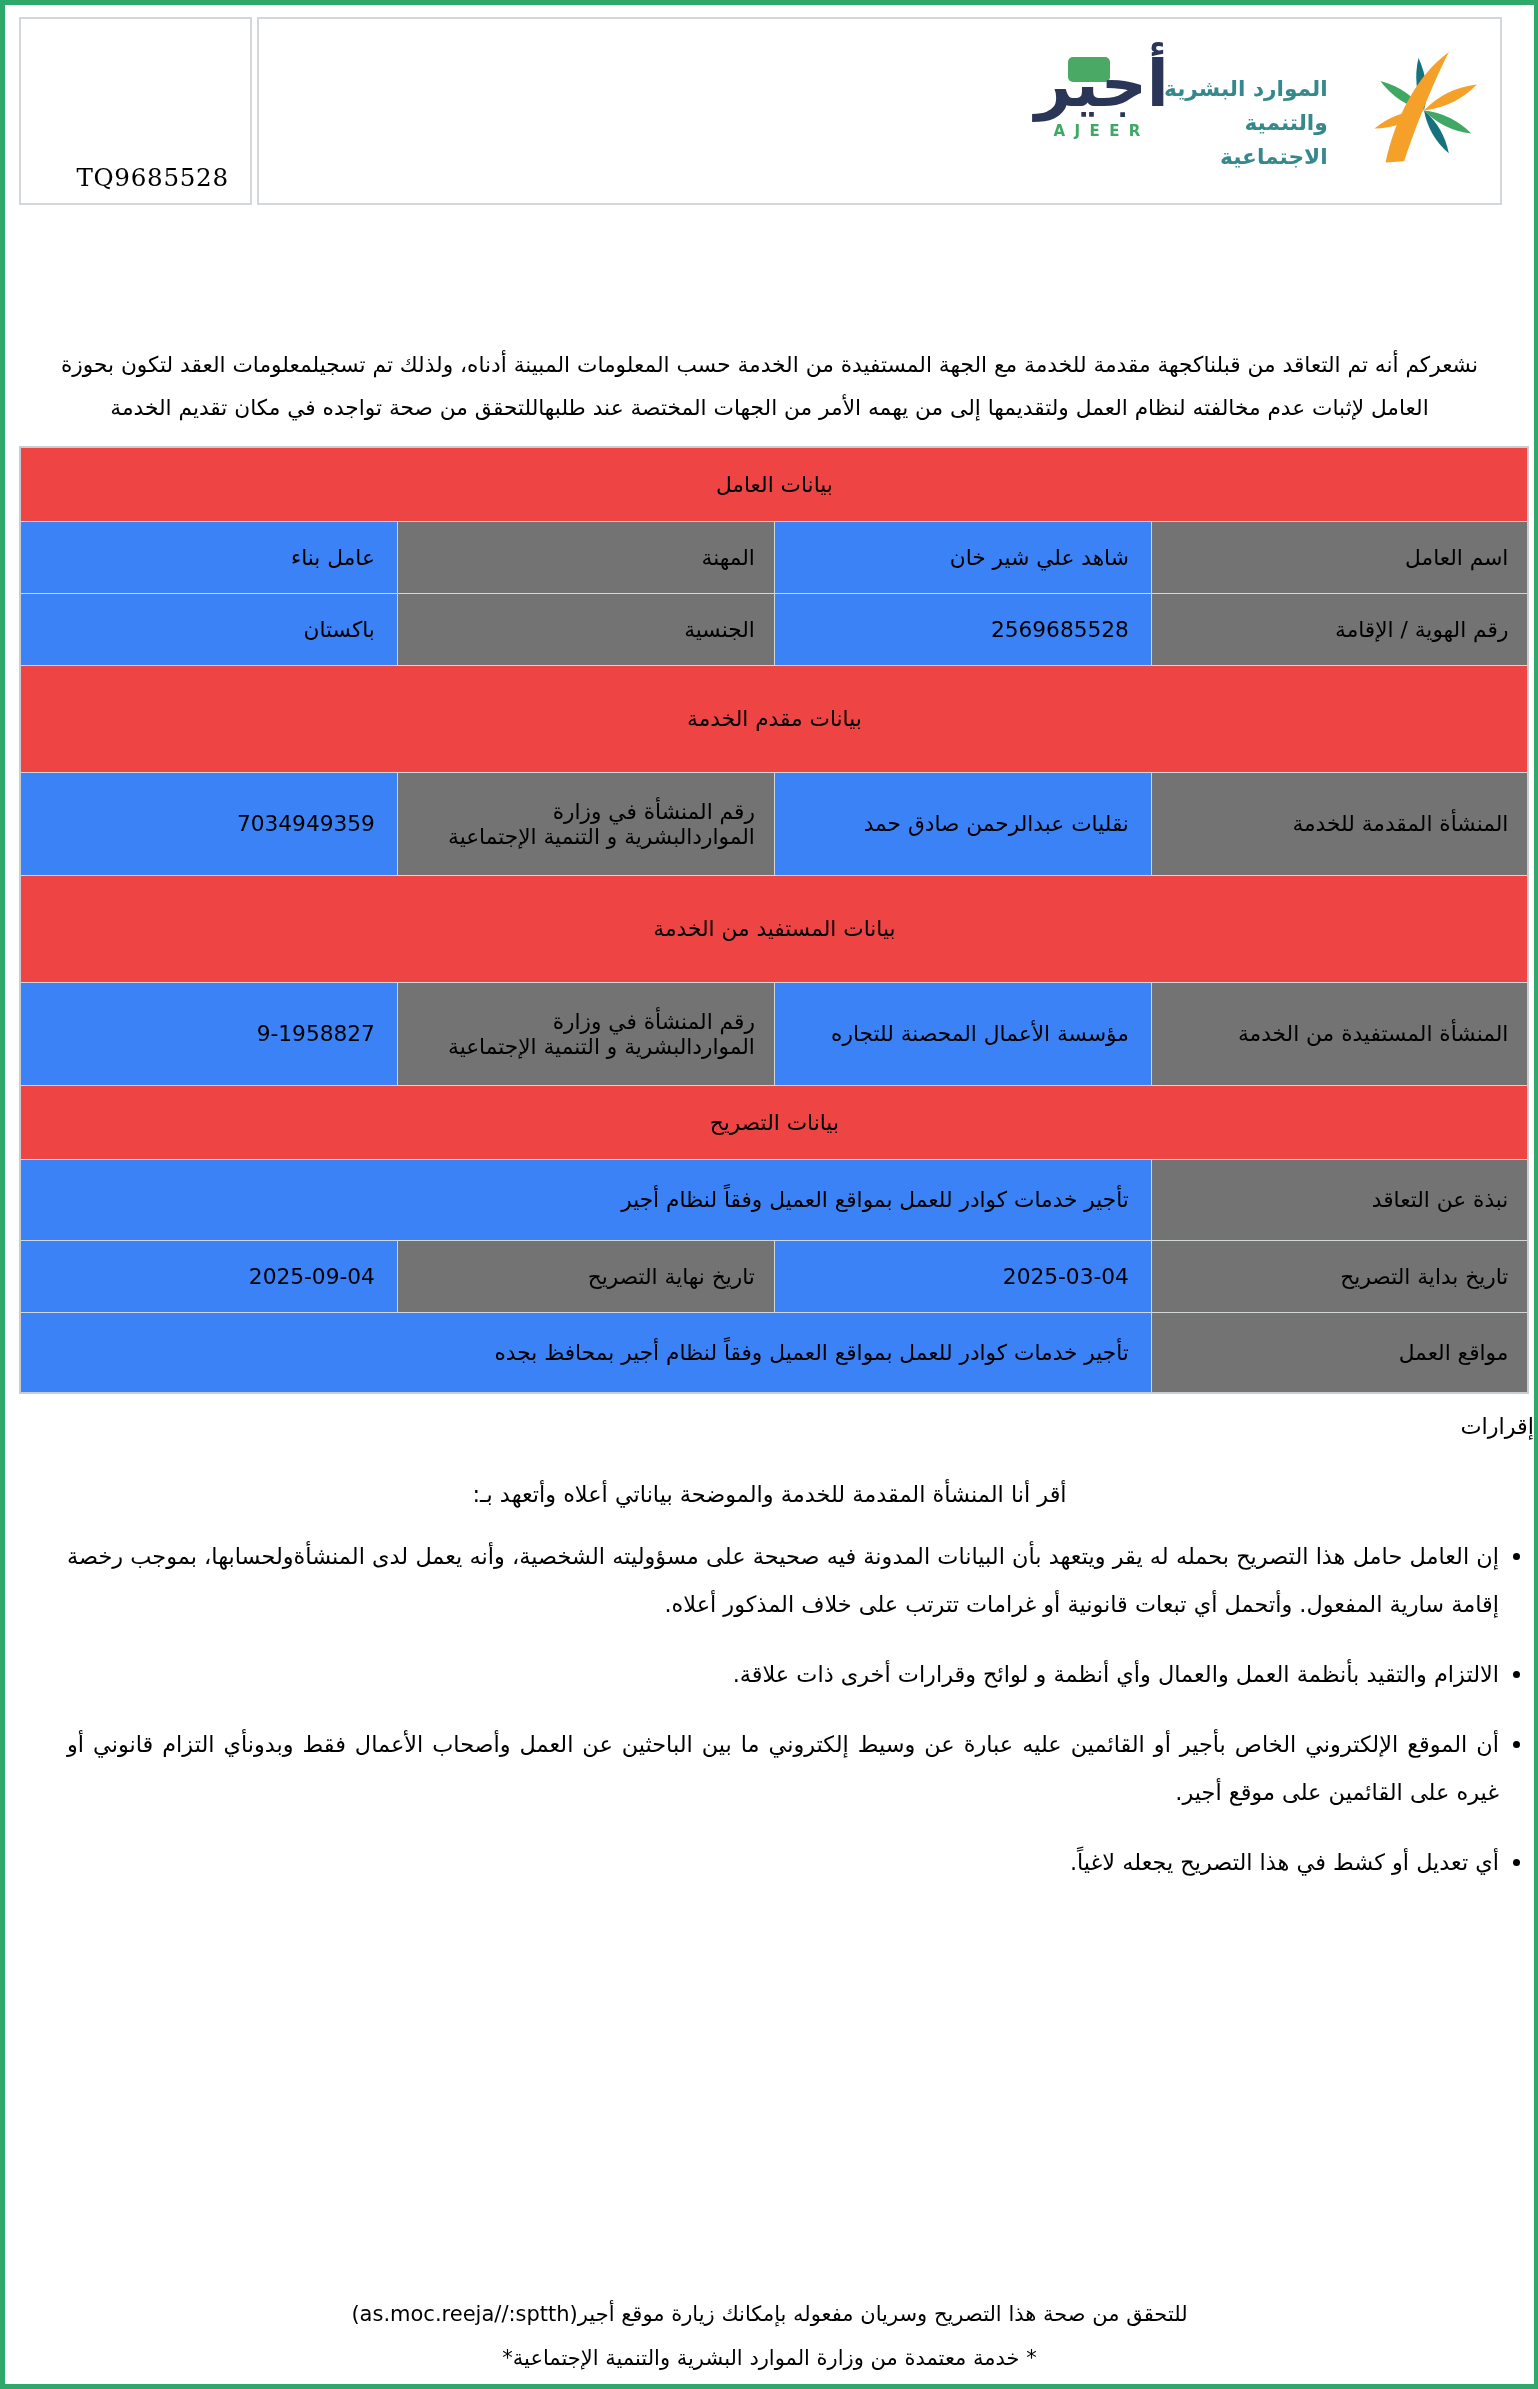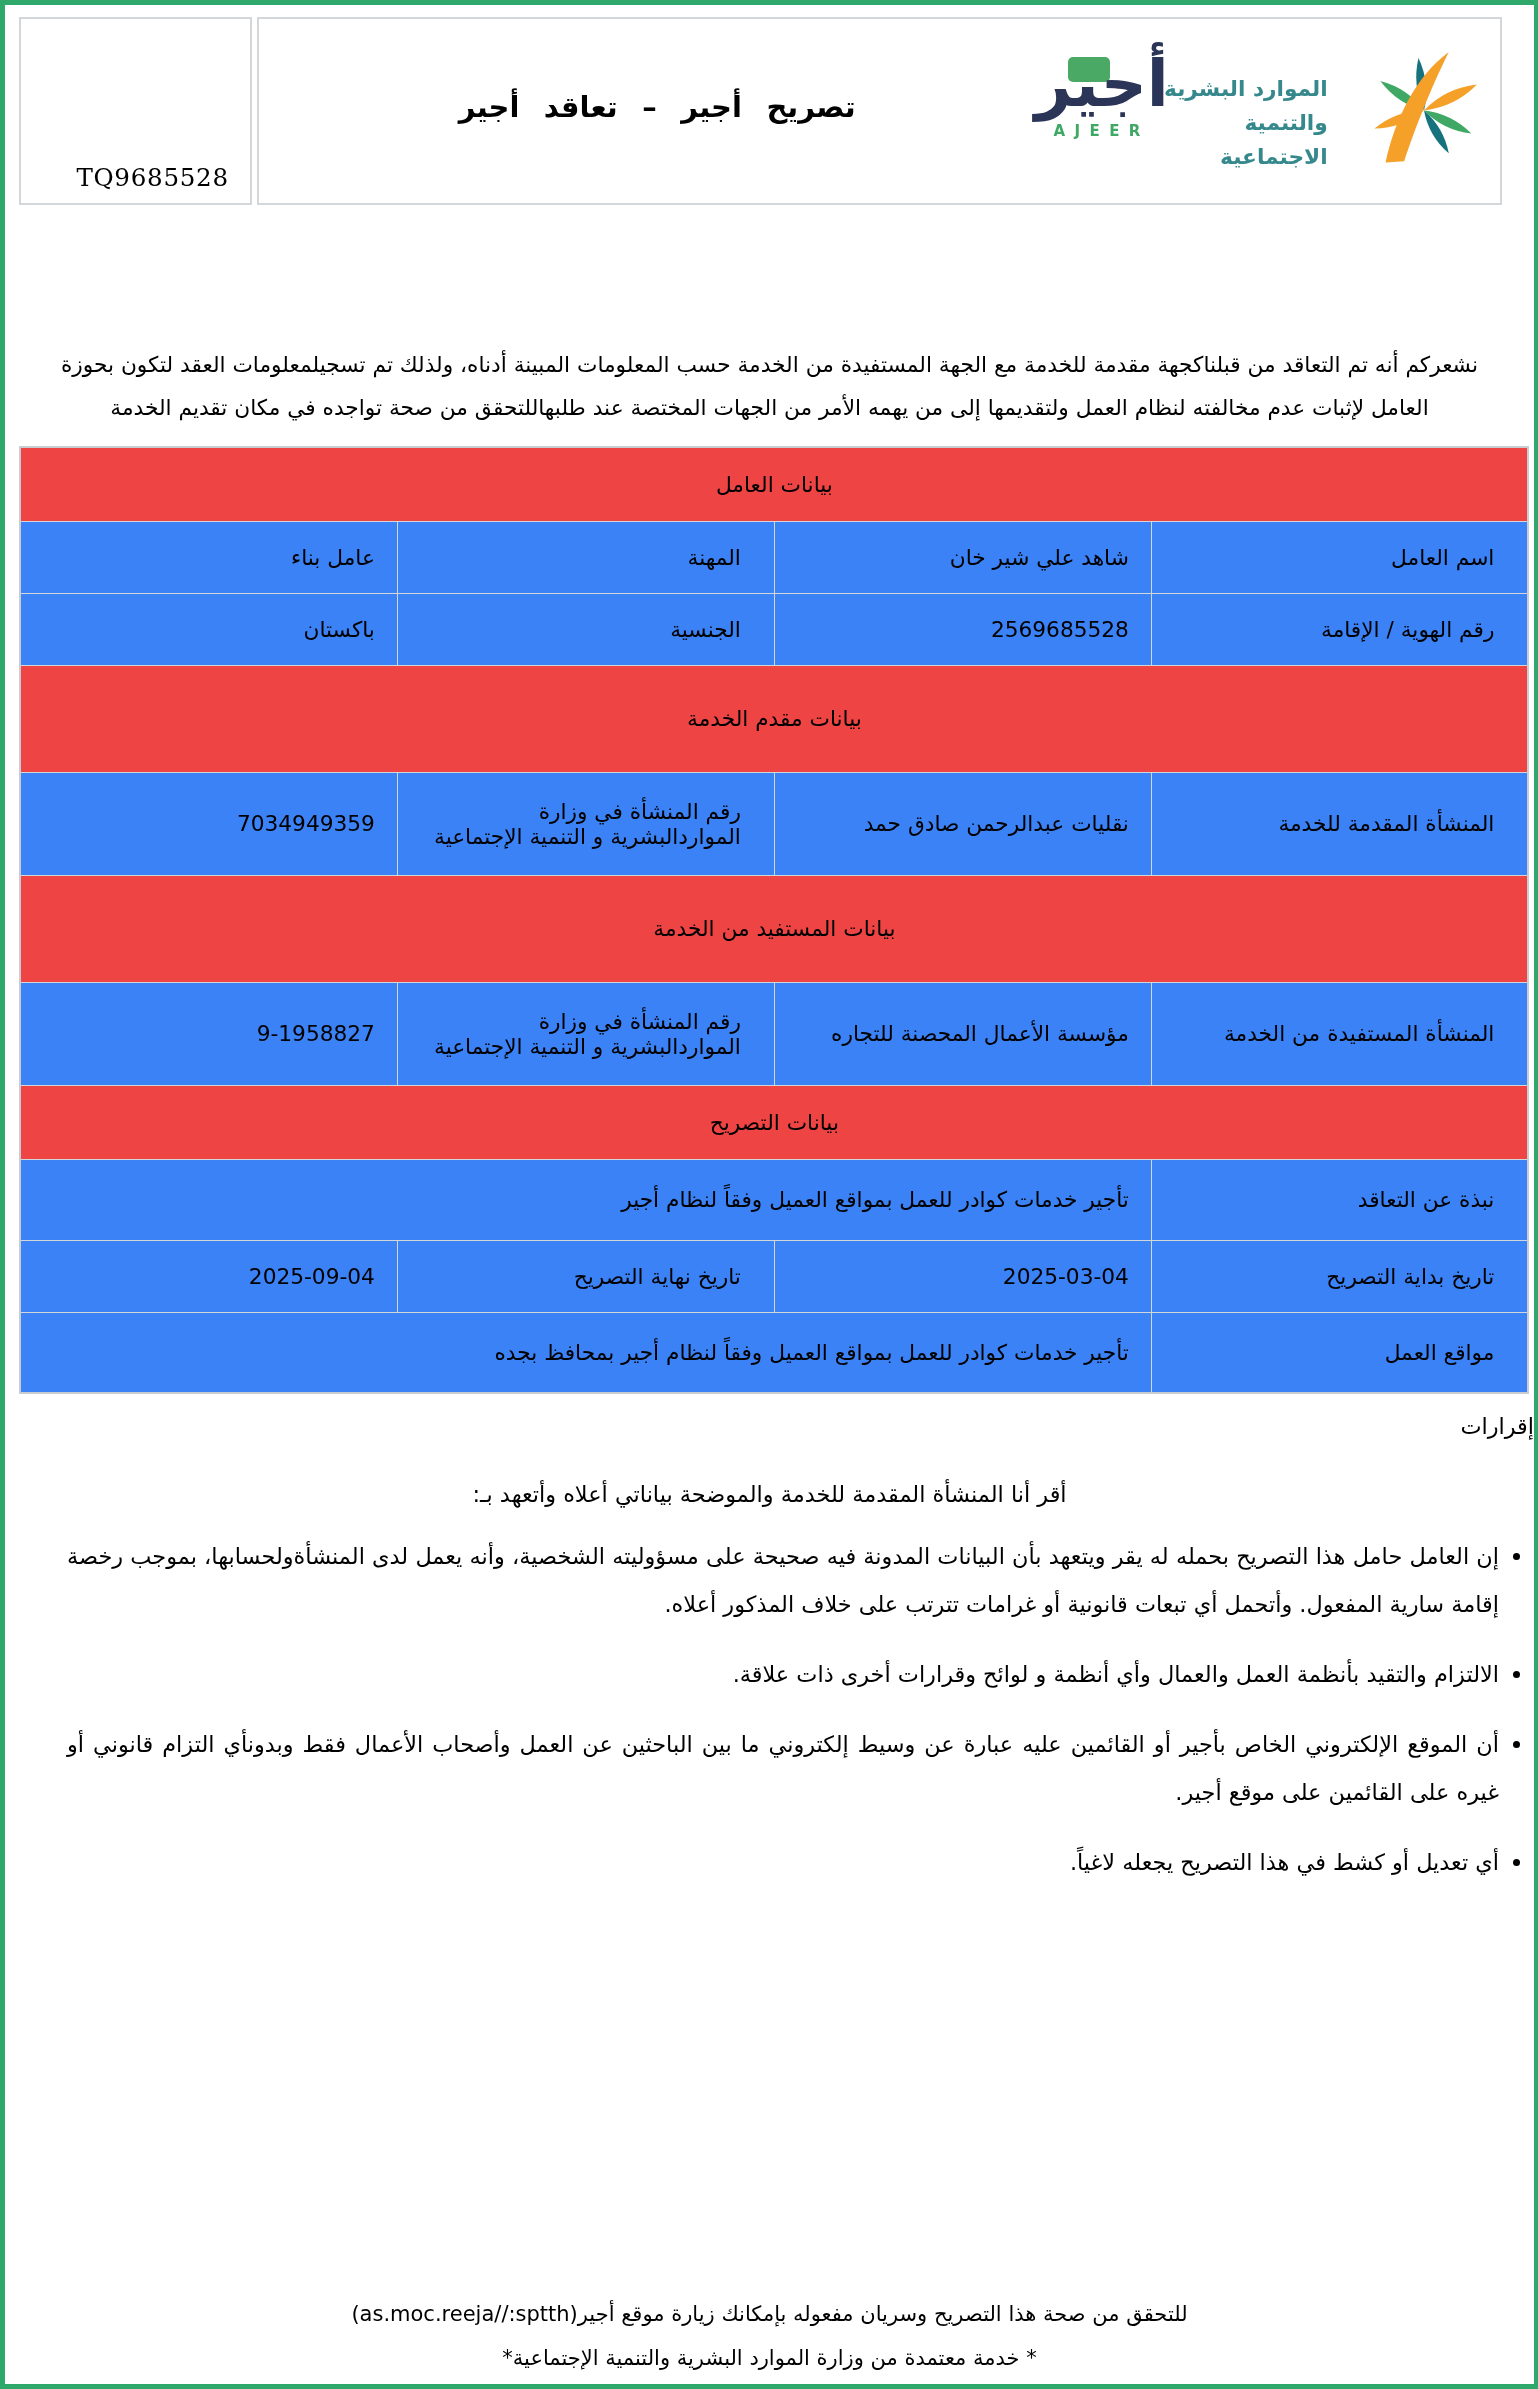--- a/index.html
+++ b/index.html
@@ -29,21 +29,21 @@
   .emblem{position:absolute;left:1103px;top:20px;}
   
   .intro{margin:139px 43px 17.3px;direction:rtl;text-align:center;font-size:21.7px;line-height:1.95;}
   
   table.info{width:1510px;margin:0 14.4px;border-collapse:collapse;table-layout:fixed;direction:rtl;
     border:2.2px solid #c7cdd1;font-size:21.7px;}
   table.info col{width:25%;}
   table.info td{border:1.4px solid #d2d7da;vertical-align:middle;box-sizing:border-box;}
   td.sec{background:#ef4444;text-align:center;height:74px;}
   td.sec.tall{height:107px;}
-  td.lab{background:#3b82f6;text-align:right;padding:0 33px;}
+  td.lab{background:#737373;text-align:right;padding:0 19px;}
   td.val{background:#3b82f6;text-align:right;padding:0 22px;}
   tr.rw td{height:72px;}
   tr.rw-tall td{height:103px;}
   tr.rw-med td{height:81px;}
   .num{direction:ltr;unicode-bidi:embed;}
   
   .decl-heading{text-align:right;font-size:22.4px;margin-top:19px;}
   .decl-intro{direction:rtl;text-align:center;margin:42px 32px 0 32px;font-size:22.4px;}
   ul.decl-list{direction:rtl;margin:24.6px 0 0 33px;padding:0 35px 0 29px;font-size:22.4px;line-height:2.15;text-align:justify;}
   ul.decl-list li{margin-bottom:21.7px;}
@@ -54,21 +54,20 @@
   .ltr{direction:ltr;unicode-bidi:embed;}
 </style>
 </head>
 <body>
 
 <div class="hdr">
   <div class="tq-box">
     <div class="tq-num">TQ9685528</div>
   </div>
   <div class="title-box">
-    <div class="doc-title">تصريح أجير – تعاقد أجير</div>
 
     <div class="ajeer-logo">
       <div class="ajeer-ar">
         <span class="ajeer-green-rect"></span>
         <span>أجير</span>
       </div>
       <div class="ajeer-en">AJEER</div>
     </div>
 
     <div class="ministry-text">

